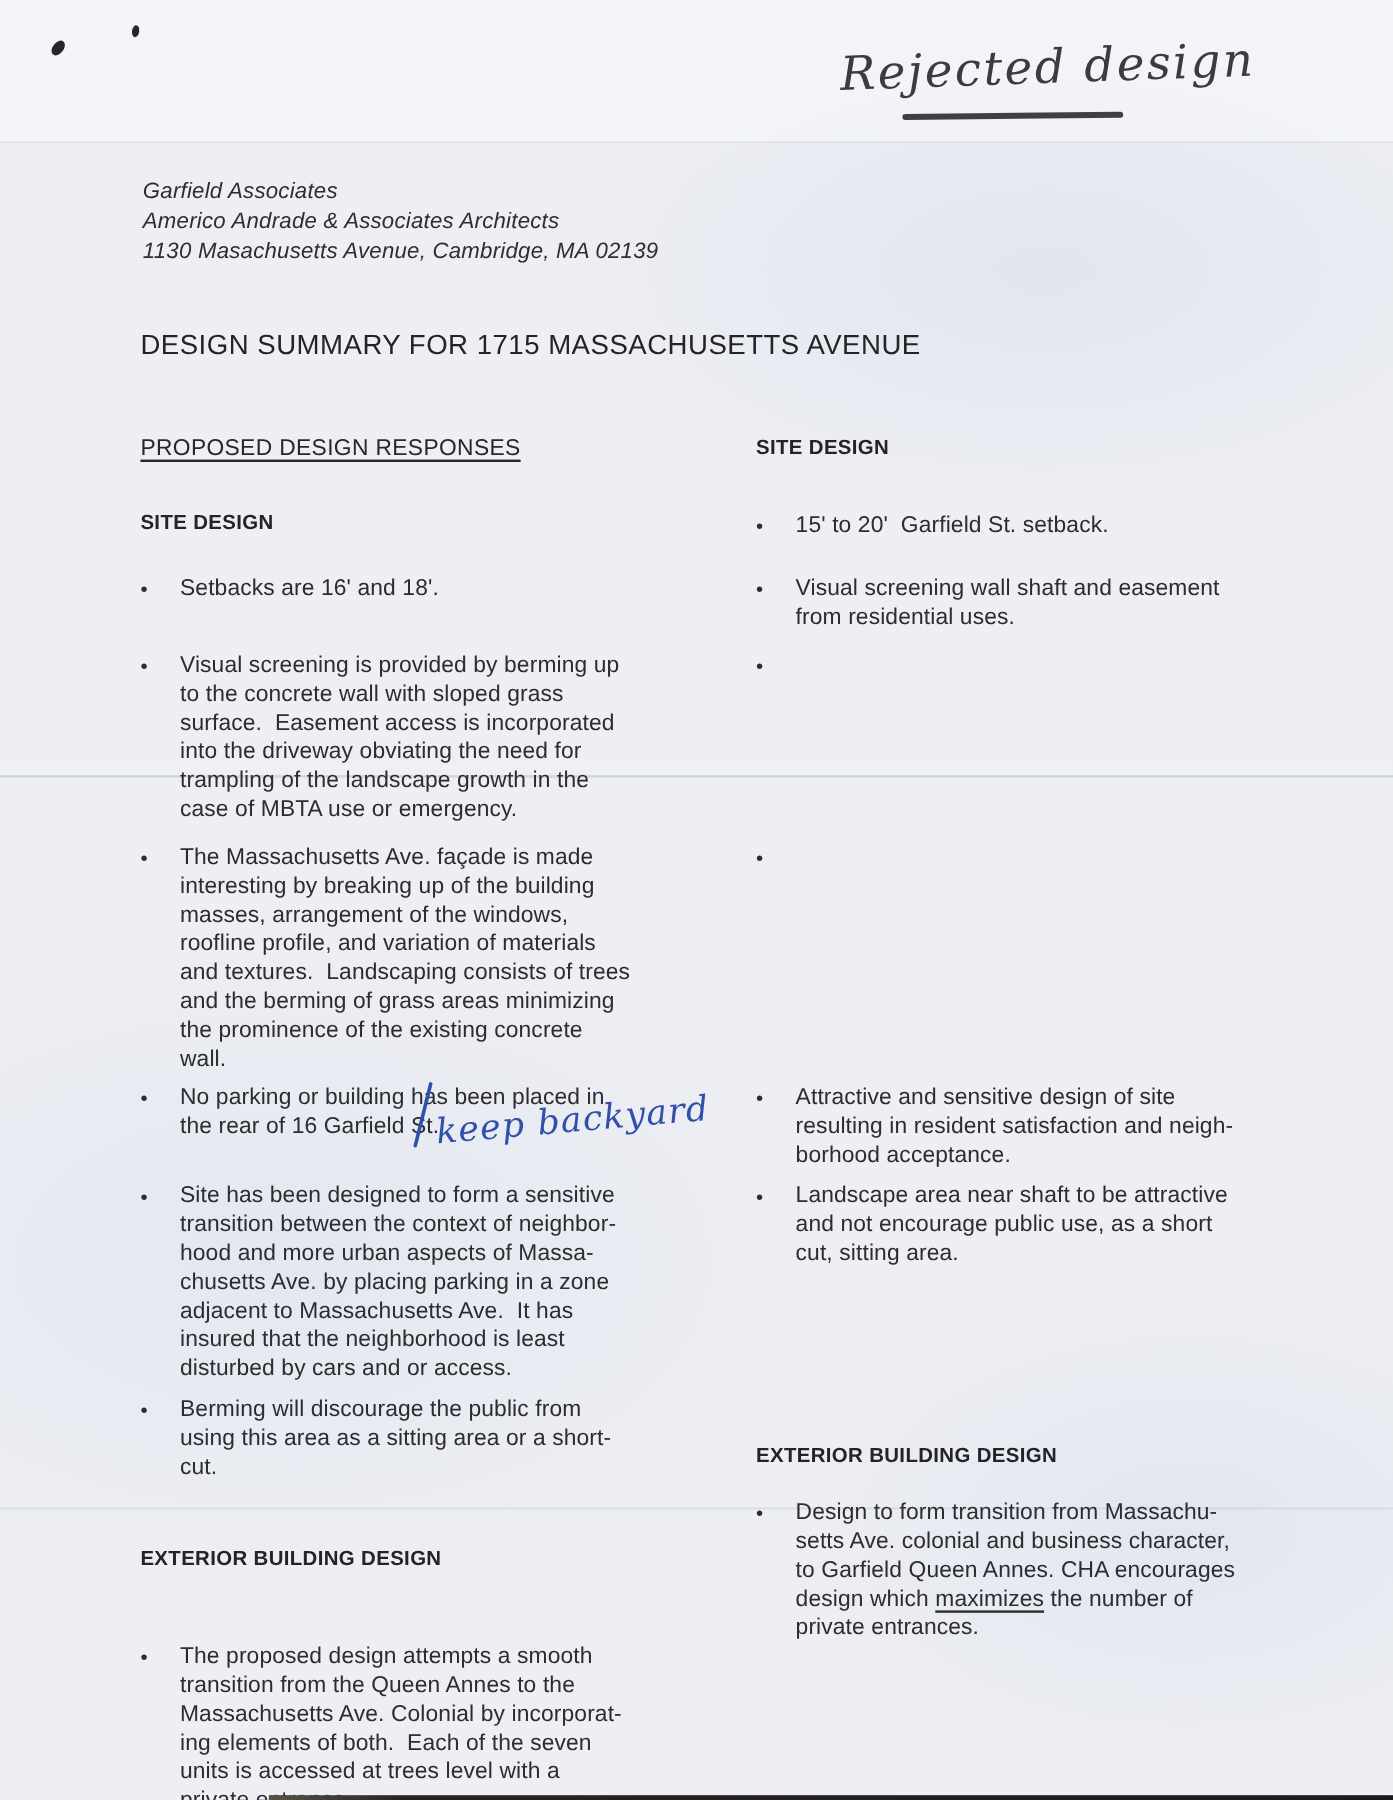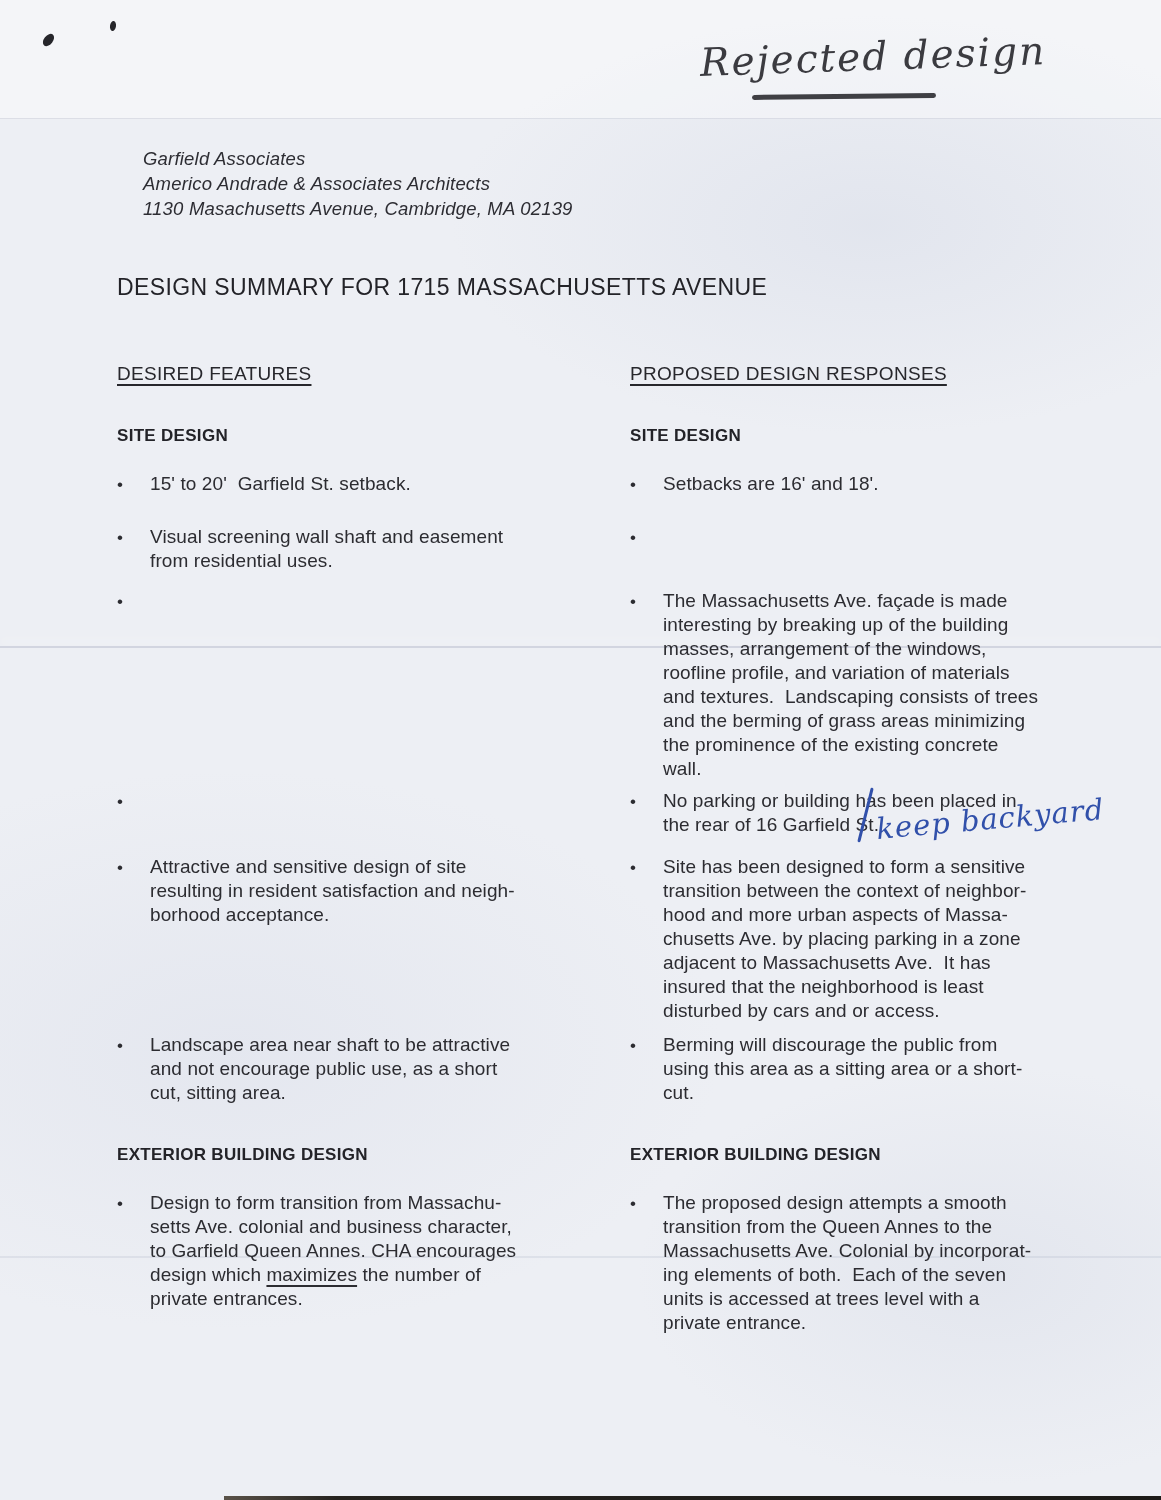--- a/index.html
+++ b/index.html
@@ -59,21 +59,21 @@
   }
   .hw-underline {
     position: absolute; left: 752px; top: 94px; width: 184px; height: 5px;
     background: #3f3f44; border-radius: 3px; transform: rotate(-0.6deg);
   }
 
   
   .letterhead {
     position: absolute; left: 119px; top: 146px;
     font-style: italic; font-size: 18.5px; line-height: 25px;
-    color: #2d2d33; letter-spacing: 0.2px; margin-left: 24px;
+    color: #2d2d33; letter-spacing: 0.2px;
   }
 
   
   .doc-title {
     position: absolute; left: 117px; top: 274px;
     font-size: 23px; font-weight: normal; letter-spacing: 0.4px;
     color: #232328;
   }
 
   
@@ -146,21 +146,20 @@
   <div class="letterhead">
     <div>Garfield Associates</div>
     <div>Americo Andrade &amp; Associates Architects</div>
     <div>1130 Masachusetts Avenue, Cambridge, MA 02139</div>
   </div>
 
   <h1 class="doc-title" style="margin:0;">DESIGN SUMMARY FOR 1715 MASSACHUSETTS AVENUE</h1>
 
   <div class="grid">
 
-    <div class="col-header">DESIRED FEATURES</div>
     <div class="col-header">PROPOSED DESIGN RESPONSES</div>
 
     <div class="sec-heading">SITE DESIGN</div>
     <div class="sec-heading">SITE DESIGN</div>
 
     <div class="cell mb-r1">
       <span class="dot">•</span>
       <span class="btext">15' to 20'  Garfield St. setback.</span>
     </div>
     <div class="cell mb-r1">
@@ -168,20 +167,26 @@
       <span class="btext">Setbacks are 16' and 18'.</span>
     </div>
 
     <div class="cell mb-r2">
       <span class="dot">•</span>
       <span class="btext">Visual screening wall shaft and easement
 from residential uses.</span>
     </div>
     <div class="cell mb-r2">
       <span class="dot">•</span>
+      <span class="btext">Visual screening is provided by berming up
+to the concrete wall with sloped grass
+surface.  Easement access is incorporated
+into the driveway obviating the need for
+trampling of the landscape growth in the
+case of MBTA use or emergency.</span>
     </div>
 
     <div class="cell mb-r3">
       <span class="dot">•</span>
     </div>
     <div class="cell mb-r3">
       <span class="dot">•</span>
       <span class="btext">The Massachusetts Ave. façade is made
 interesting by breaking up of the building
 masses, arrangement of the windows,

